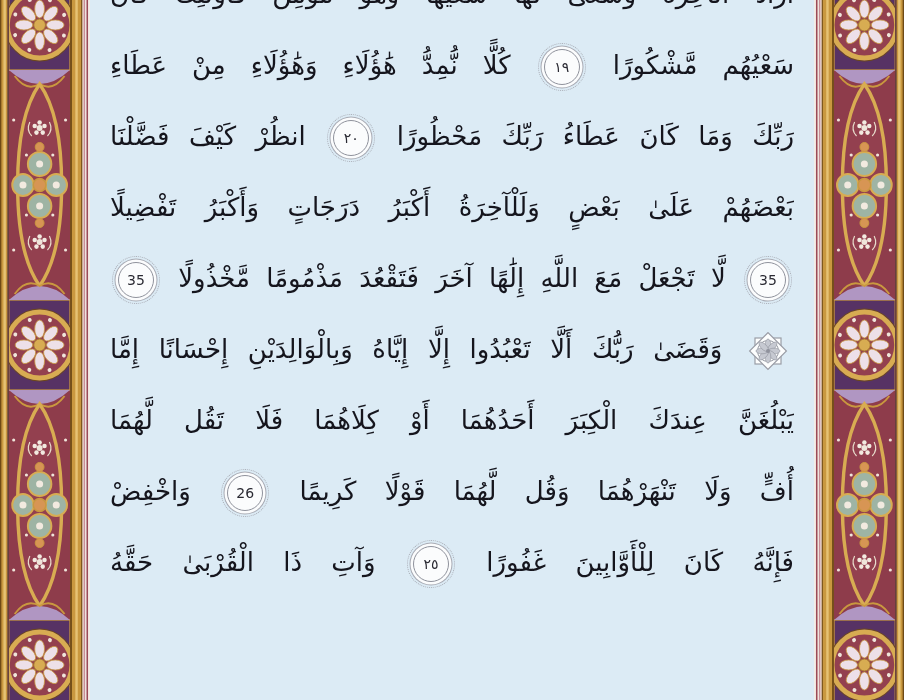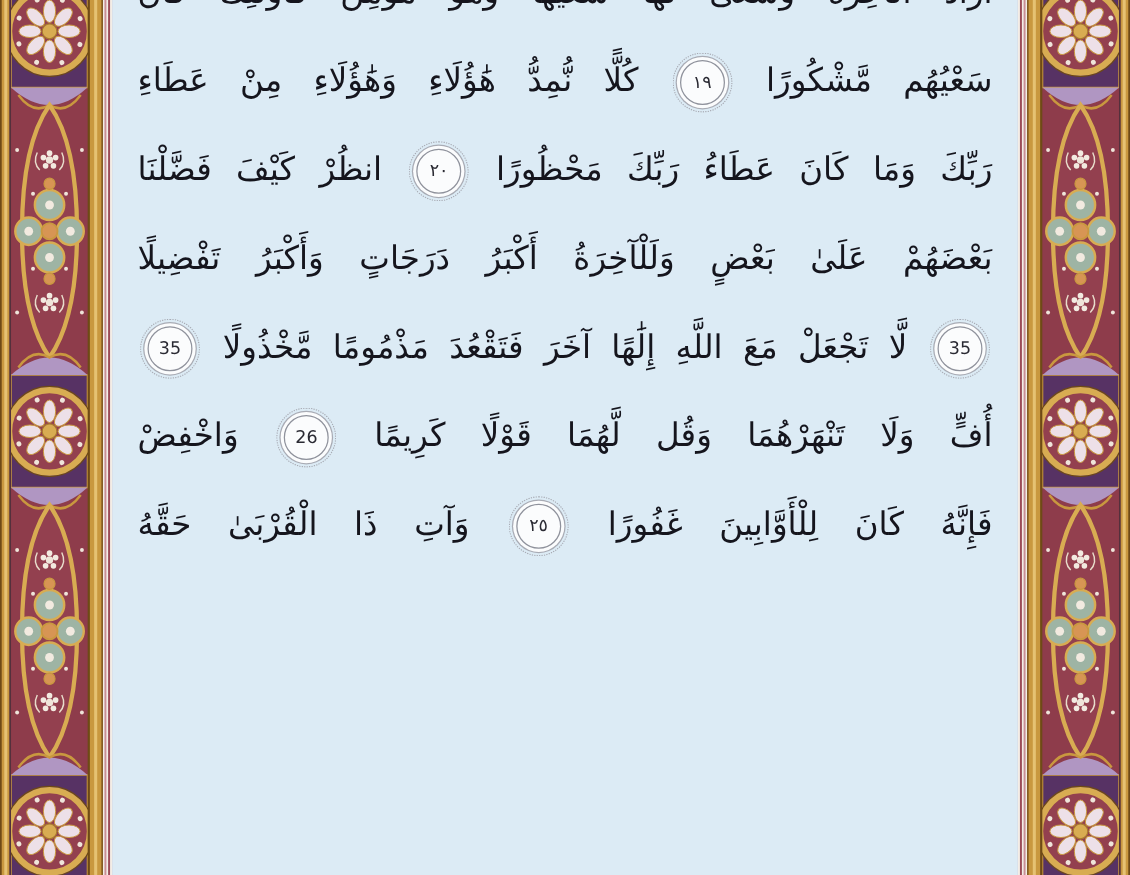--- a/index.html
+++ b/index.html
@@ -157,20 +157,24 @@
     </svg>
 </div>
 
 <div class="page">
   <div class="text-block">
       <div class="qline"><span class="qtext">أَرَادَ الْآخِرَةَ وَسَعَىٰ لَهَا سَعْيَهَا وَهُوَ مُؤْمِنٌ فَأُولَٰئِكَ كَانَ</span> </div>
       <div class="qline"><span class="qtext">سَعْيُهُم مَّشْكُورًا</span> <span class="verse-marker">١٩</span> <span class="qtext">كُلًّا نُّمِدُّ هَٰؤُلَاءِ وَهَٰؤُلَاءِ مِنْ عَطَاءِ</span> </div>
       <div class="qline"><span class="qtext">رَبِّكَ وَمَا كَانَ عَطَاءُ رَبِّكَ مَحْظُورًا</span> <span class="verse-marker">٢٠</span> <span class="qtext">انظُرْ كَيْفَ فَضَّلْنَا</span> </div>
       <div class="qline"><span class="qtext">بَعْضَهُمْ عَلَىٰ بَعْضٍ وَلَلْآخِرَةُ أَكْبَرُ دَرَجَاتٍ وَأَكْبَرُ تَفْضِيلًا</span> </div>
       <div class="qline"><span class="verse-marker">35</span> <span class="qtext">لَّا تَجْعَلْ مَعَ اللَّهِ إِلَٰهًا آخَرَ فَتَقْعُدَ مَذْمُومًا مَّخْذُولًا</span> <span class="verse-marker">35</span> </div>
+      <div class="qline"><span class="hizb"><svg viewBox="-20 -20 40 40">
+            <use href="#hizb-sym" x="-20" y="-20" width="40" height="40"></use>
+          </svg></span> <span class="qtext">وَقَضَىٰ رَبُّكَ أَلَّا تَعْبُدُوا إِلَّا إِيَّاهُ وَبِالْوَالِدَيْنِ إِحْسَانًا إِمَّا</span> </div>
+      <div class="qline"><span class="qtext">يَبْلُغَنَّ عِندَكَ الْكِبَرَ أَحَدُهُمَا أَوْ كِلَاهُمَا فَلَا تَقُل لَّهُمَا</span> </div>
       <div class="qline"><span class="qtext">أُفٍّ وَلَا تَنْهَرْهُمَا وَقُل لَّهُمَا قَوْلًا كَرِيمًا</span> <span class="verse-marker">26</span> <span class="qtext">وَاخْفِضْ</span> </div>
       <div class="qline"><span class="qtext">فَإِنَّهُ كَانَ لِلْأَوَّابِينَ غَفُورًا</span> <span class="verse-marker">٢٥</span> <span class="qtext">وَآتِ ذَا الْقُرْبَىٰ حَقَّهُ</span> </div>
     </div>
 </div>
 
 <div class="border-strip right">
   <svg viewBox="0 0 92 700" preserveAspectRatio="none">
       <use href="#border-art" width="92" height="700"></use>
     </svg>
 </div>

